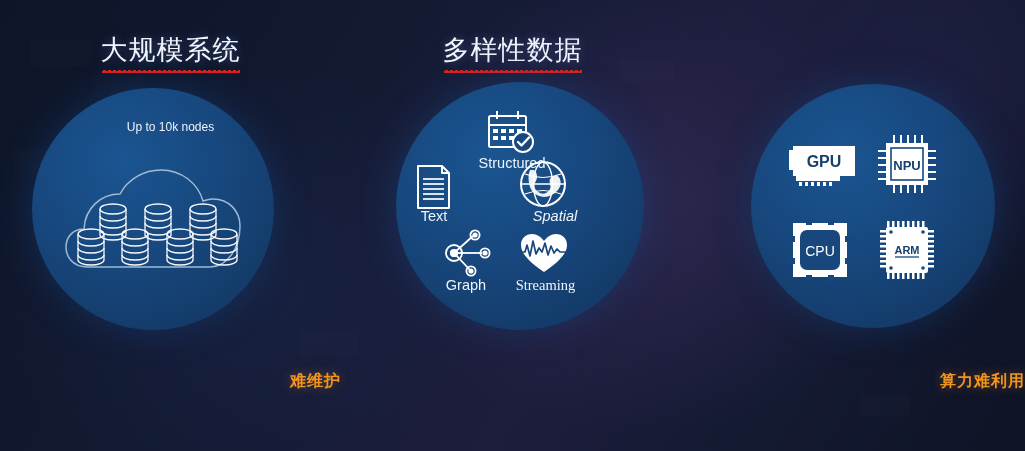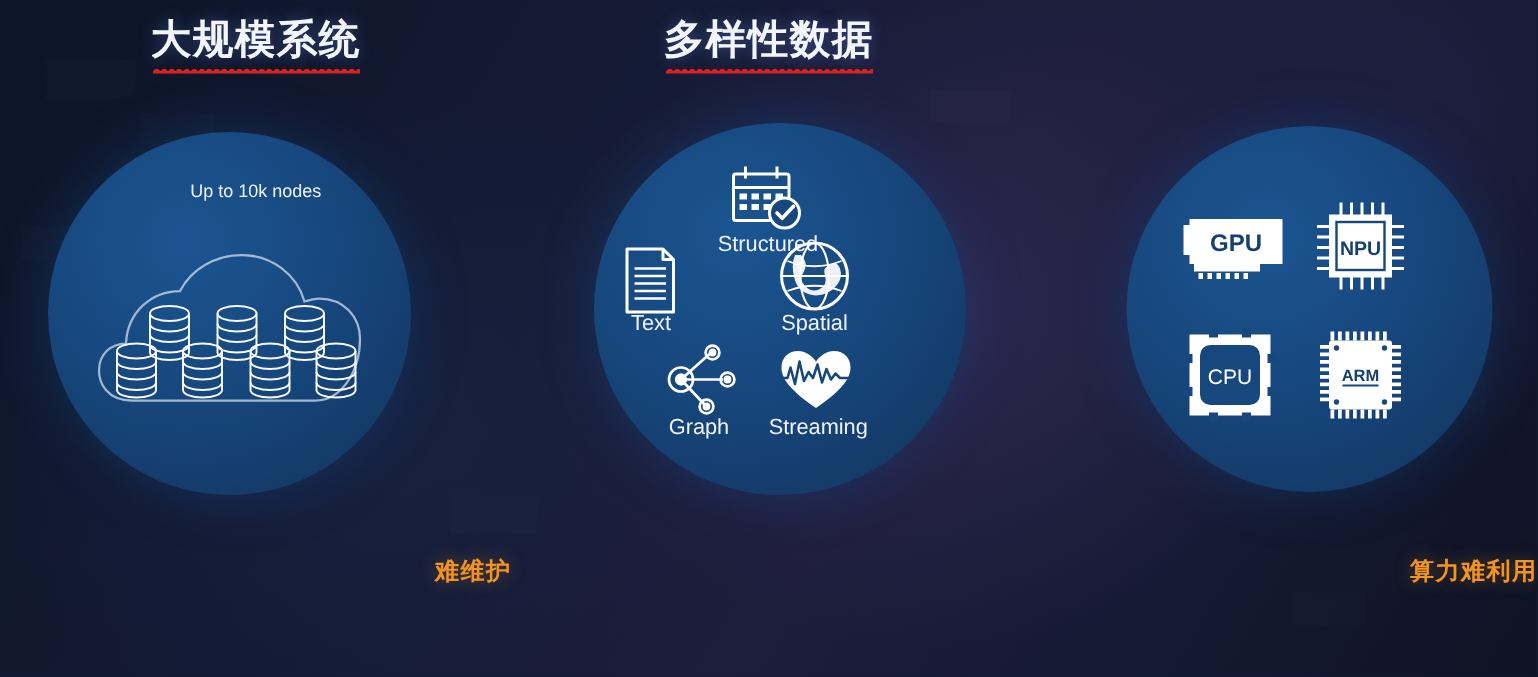--- a/index.html
+++ b/index.html
@@ -18,22 +18,22 @@
   }
   
   .tex{position:absolute;background:rgba(255,255,255,0.012);pointer-events:none;}
 
   .col{position:absolute;top:0;width:341px;height:451px;}
   .col.c1{left:0;}
   .col.c2{left:342px;}
   .col.c3{left:684px;}
 
   .title{
-    position:absolute;top:8px;left:0;width:100%;text-align:center;
-    color:#f2f5fb;font-size:27px;font-weight:700;letter-spacing:1px;
+    position:absolute;top:32px;left:0;width:100%;text-align:center;
+    color:#f2f5fb;font-size:27px;font-weight:400;letter-spacing:1px;
     text-shadow:0 0 10px rgba(120,160,255,.35);
   }
   .title .t-inner{position:relative;display:inline-block;padding-bottom:5px;}
   .title .t-inner::after{
     content:"";position:absolute;left:1px;right:1px;bottom:0;height:4px;
     background-image:radial-gradient(circle closest-side, #e02020 98%, transparent);
     background-size:5px 5px;background-repeat:repeat-x;background-position:0 1px;
   }
 
   .circle{
@@ -203,21 +203,21 @@
       <svg width="52" height="52" viewBox="0 0 52 52">
         <circle cx="26" cy="26" r="22" fill="none" stroke="#ffffff" stroke-width="2"></circle>
         <ellipse cx="26" cy="26" rx="9.5" ry="22" fill="none" stroke="#ffffff" stroke-width="1.4"></ellipse>
         <line x1="4" y1="26" x2="48" y2="26" stroke="#ffffff" stroke-width="1.4"></line>
         <path d="M8 16 q18 7 36 0" fill="none" stroke="#ffffff" stroke-width="1.2"></path>
         <path d="M8 36 q18 -7 36 0" fill="none" stroke="#ffffff" stroke-width="1.2"></path>
         <path d="M17 12 q5 5 2 11 q-4 5 1 10 q4 4 9 2 q6 -3 4 -9 q-2 -6 4 -8 q4 -2 6 3
                  q2 6 -2 11 q-6 7 -14 7 q-11 -1 -14 -10 q-3 -10 0 -17 Z" fill="#ffffff" opacity="0.92"></path>
       </svg>
     </div>
-    <div class="ico-label" style="left:161px;top:208px;width:80px;">Spatial</div>
+    <div class="ico-label" style="left:173px;top:208px;width:80px;font-style:italic;">Spatial</div>
 
     <div class="svgbox" style="left:96px;top:228px;width:56px;height:50px;">
       <svg width="56" height="50" viewBox="0 0 56 50">
         <g stroke="#ffffff" stroke-width="1.8" fill="none">
           <line x1="16" y1="25" x2="35" y2="8"></line>
           <line x1="16" y1="25" x2="44" y2="25"></line>
           <line x1="16" y1="25" x2="32" y2="42"></line>
           <circle cx="16" cy="25" r="8"></circle>
           <circle cx="16" cy="25" r="3.2" fill="#ffffff"></circle>
           <circle cx="37" cy="7" r="4.6"></circle>
@@ -233,21 +233,21 @@
 
     <div class="svgbox" style="left:176px;top:232px;width:52px;height:44px;">
       <svg width="52" height="44" viewBox="0 0 52 44">
         <path d="M26 40 C10 29 3 21 3 13 C3 6 8 2 14 2 C19 2 23 5 26 9
                  C29 5 33 2 38 2 C44 2 49 6 49 13 C49 21 42 29 26 40 Z" fill="#ffffff"></path>
         <g stroke="#17477d" stroke-width="1.7" fill="none" stroke-linejoin="round">
           <polyline points="2,20 7,20 9,13 12,24 15,9 18,22 21,16 24,20 27,11 30,23 33,14 36,21 39,17 42,20 50,20"></polyline>
         </g>
       </svg>
     </div>
-    <div class="ico-label" style="left:156px;top:277px;width:95px;">Streaming</div>
+    <div class="ico-label" style="left:156px;top:277px;width:95px;font-family:Liberation Serif, serif;">Streaming</div>
 
   </div>
 
   <div class="col c3">
 
 
     <div class="circle"></div>
 
     <div class="svgbox" style="left:103px;top:140px;width:74px;height:52px;">
       <svg width="74" height="52" viewBox="0 0 74 52">

